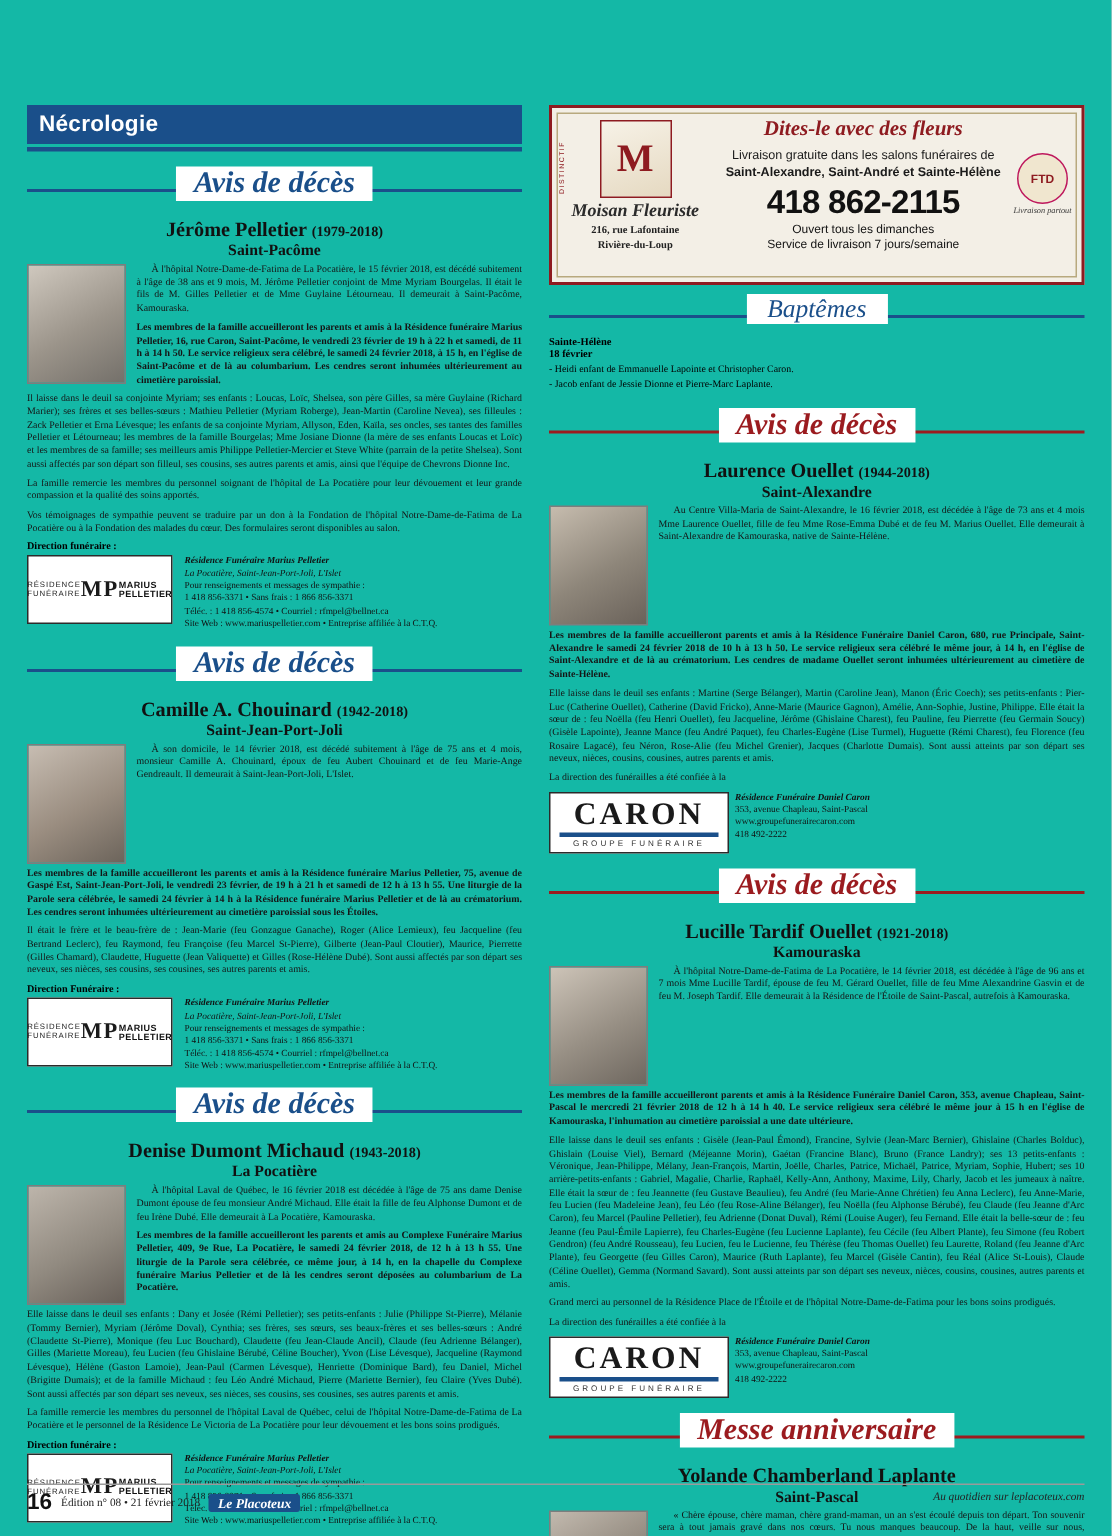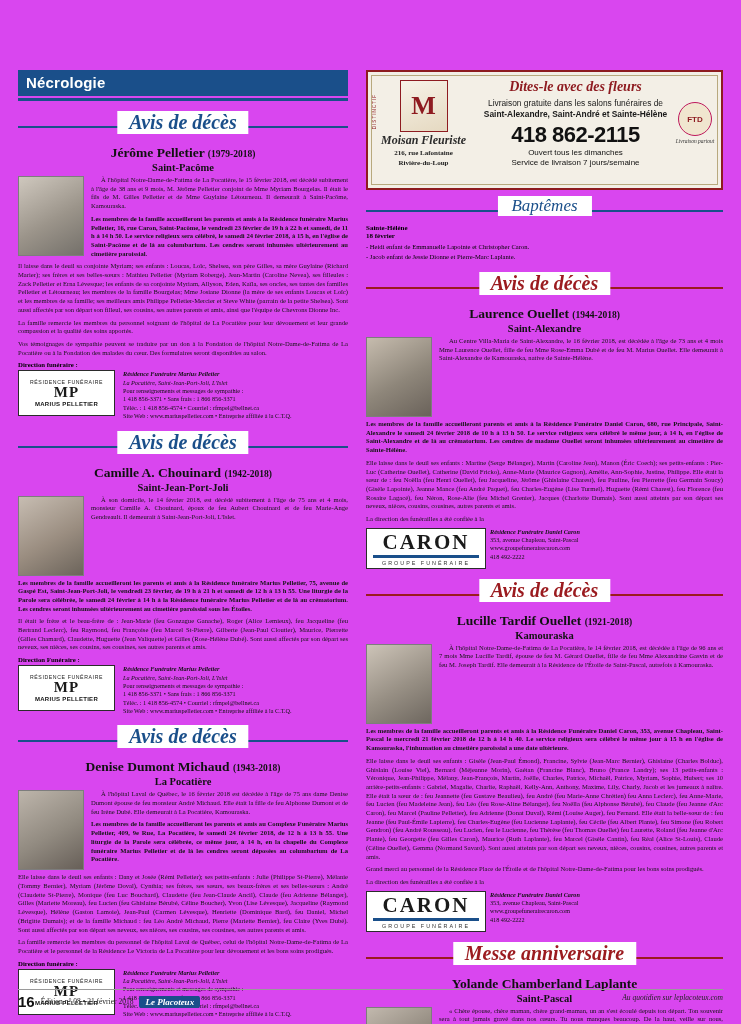--- a/index.html
+++ b/index.html
@@ -1,18 +1,18 @@
 <!DOCTYPE html>
 <html><head>
 <meta charset="utf-8">
 <style>
   html,body{margin:0;padding:0;background:#c9cdd2;}
   body{font-family:"Liberation Serif",serif;}
   #page{
-    position:relative;width:741px;height:1024px;background:#d946ef;margin:0 auto;
+    position:relative;width:741px;height:1024px;background:#14b8a6;margin:0 auto;
     overflow:hidden;
   }
   .col-left{position:absolute;left:18px;top:70px;width:330px;}
   .col-right{position:absolute;left:366px;top:70px;width:357px;}
 
   
   .sec-head{
     background:#1a4f8a;color:#ffffff;font-family:"Liberation Sans",sans-serif;
     font-weight:bold;font-size:15px;padding:4px 8px 5px 8px;letter-spacing:.2px;
   }
@@ -52,21 +52,21 @@
   }
   p.body.b{font-weight:bold;}
   p.body.first{text-indent:10px;}
   .clear{clear:both;}
   .dirf{font-size:6.8px;font-weight:bold;margin:4px 0 2px 0;}
 
   
   .fh{display:flex;gap:8px;margin-top:2px;align-items:flex-start;}
   .fh-logo{
     width:95px;min-height:40px;border:1px solid #2b2b2b;flex:0 0 95px;
-    display:flex;flex-direction:column;align-items:center;justify-content:center;
+    display:flex;flex-direction:row;align-items:center;justify-content:center;
     padding:2px 0;background:#fff;
   }
   .fh-logo .mono{
     font-family:"Liberation Serif",serif;font-weight:bold;font-size:15px;
     letter-spacing:1px;color:#1a1a1a;line-height:1;
   }
   .fh-logo .top{font-size:5.2px;letter-spacing:.6px;color:#222;font-family:"Liberation Sans",sans-serif;}
   .fh-logo .bot{font-size:6px;font-weight:bold;letter-spacing:.3px;color:#111;font-family:"Liberation Sans",sans-serif;margin-top:1px;}
   .fh-txt{font-size:6.2px;line-height:1.35;color:#111;}
   .fh-txt .n{font-weight:bold;font-style:italic;}

